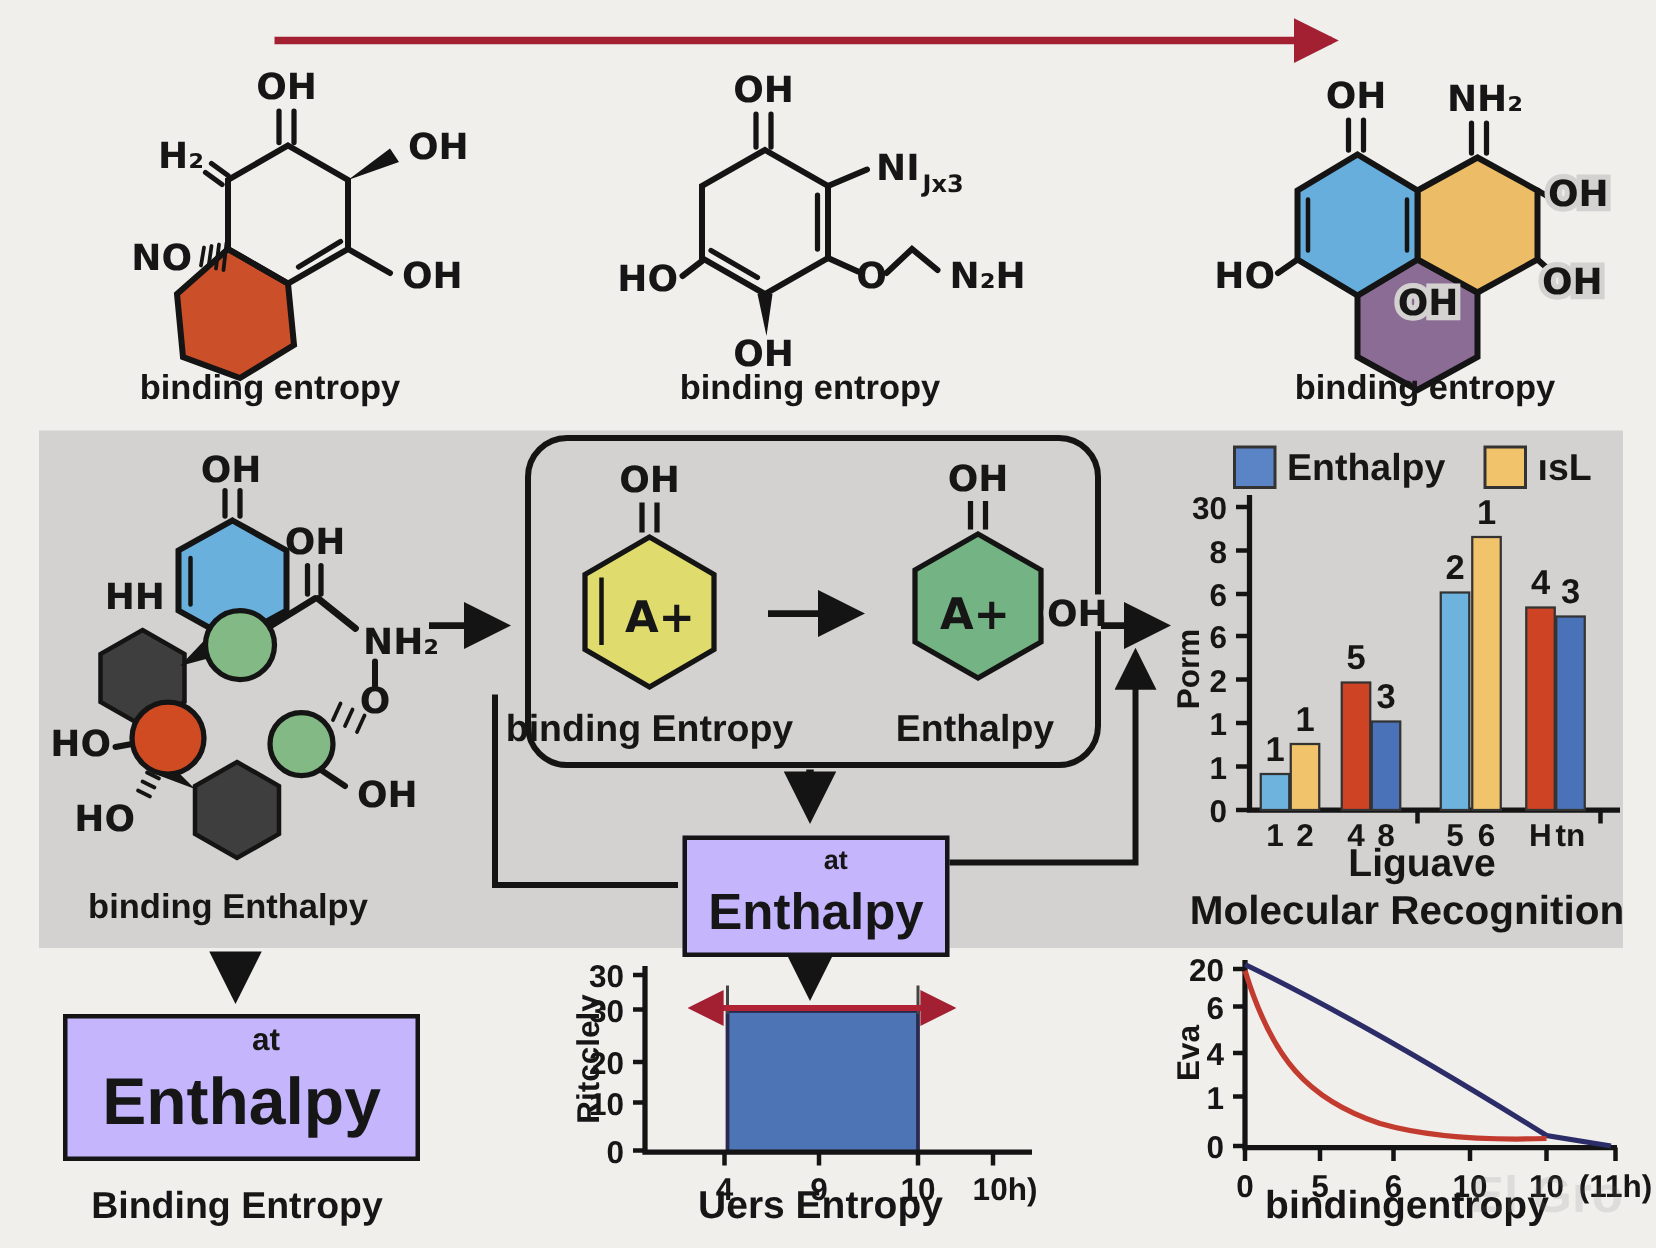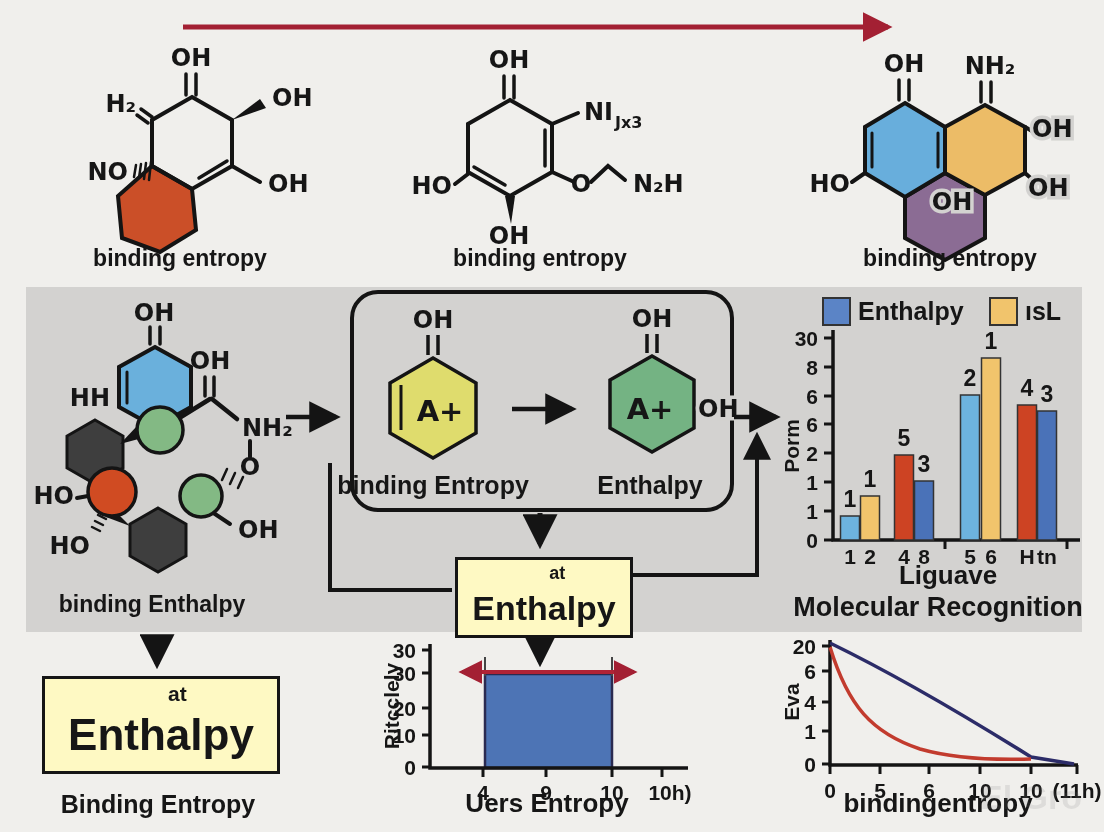--- a/index.html
+++ b/index.html
@@ -13,21 +13,21 @@
   .cap{font-size:23px;}
   .flowcap{font-size:25px;}
   .aplus{font-size:29px;font-family:"DejaVu Sans","Liberation Sans",sans-serif;}
   .tick{font-size:21px;}
   .val{font-size:23px;}
   .axlab{font-size:21px;}
   .xlab{font-size:26px;}
   .ttl{font-size:27px;}
   .lgd{font-size:25px;}
   .halo{paint-order:stroke;stroke:#d3d2d0;stroke-width:7px;}
-  .greenbox{position:absolute;background:#fef9c3;border:3px solid #151515;z-index:2;
+  .greenbox{position:absolute;background:#c4b5fd;border:3px solid #151515;z-index:2;
             display:flex;align-items:flex-end;justify-content:center;color:#161616;}
   .greenbox .sup{position:absolute;top:3px;left:53%;font-weight:bold;}
   #gb1 .sup{font-size:18px;}
   #gb2 .sup{font-size:21px;}
   .greenbox .big{font-weight:bold;line-height:1;}
   #gb1 .big{font-size:34px;padding-bottom:10px;}
   #gb2 .big{font-size:44px;padding-bottom:14px;}
   .caption-div{position:absolute;z-index:2;font-weight:bold;text-align:center;color:#161616;}
   #wm{position:absolute;left:980px;top:778px;z-index:2;font-weight:bold;font-size:34px;
       color:#777;opacity:0.15;}

